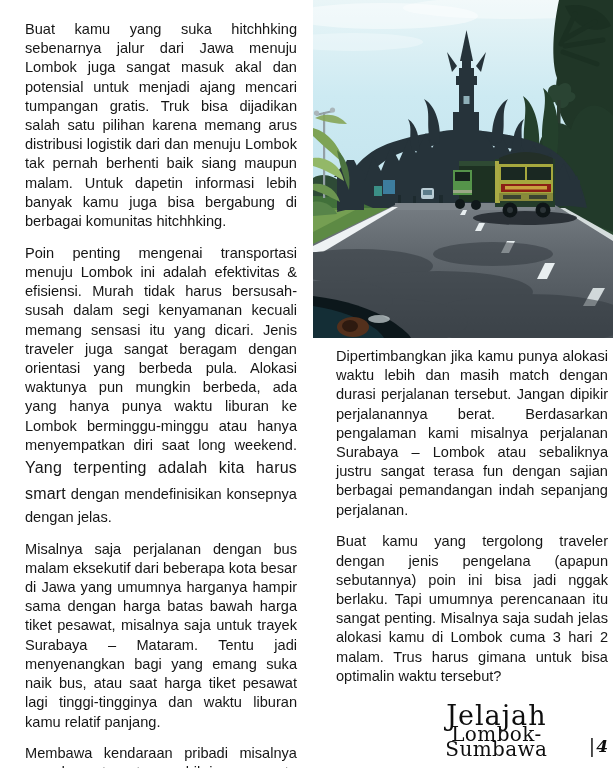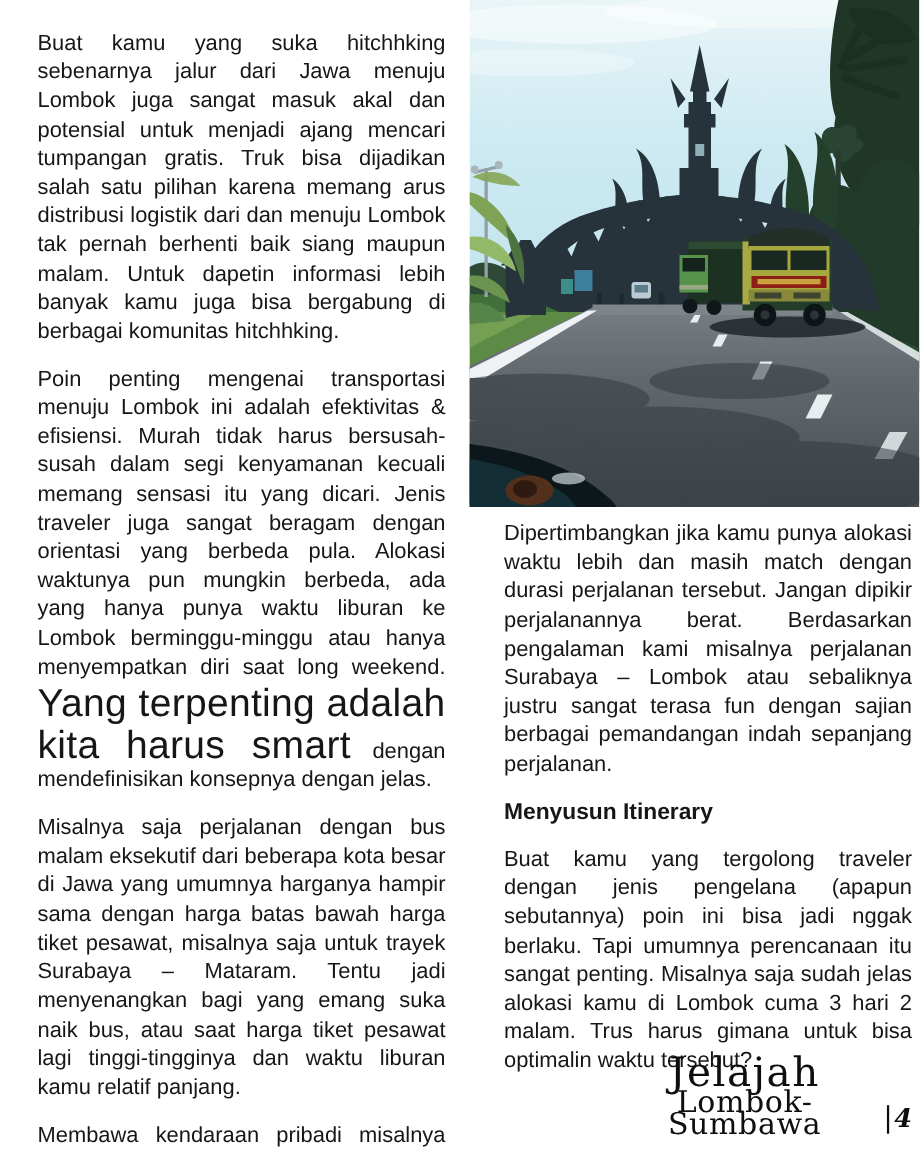--- a/index.html
+++ b/index.html
@@ -5,21 +5,21 @@
   html,body{margin:0;padding:0;}
   body{
     width:613px;height:768px;background:#ffffff;position:relative;overflow:hidden;
     font-family:"Liberation Sans", sans-serif;color:#161616;
   }
   .col{position:absolute;text-align:justify;font-size:14.6px;line-height:19.2px;}
   .col p{margin:0 0 12.5px 0;}
   #left-col{left:25px;top:20px;width:272px;}
   #right-col{left:336px;top:347px;width:272px;}
   .it{}
-  .big{font-size:26px;line-height:26.5px;letter-spacing:0.2px;}
+  .big{font-size:16px;line-height:26.5px;letter-spacing:0.2px;}
   .heading{font-weight:bold;font-size:15.2px;text-align:left;margin:2px 0 9px 0;}
   #photo{position:absolute;left:313px;top:0;width:300px;height:338px;}
   #photo svg{display:block;}
   #footer{
     position:absolute;left:408px;top:704px;width:200px;height:56px;
     display:flex;align-items:flex-end;justify-content:flex-end;
     font-family:"DejaVu Serif", serif;color:#0e0e0e;
   }
   .brand{text-align:center;line-height:0.76;padding-bottom:3px;}
   .brand-line1{font-size:27px;letter-spacing:1px;}
@@ -198,21 +198,20 @@
         <path d="M0,306 C26,310 48,318 64,330 C68,334 70,336 71,338 L0,338 Z" fill="#16333b" opacity="0.85"></path>
         <ellipse cx="40" cy="327" rx="16" ry="10" fill="#53301c"></ellipse>
         <ellipse cx="37" cy="326" rx="8" ry="6" fill="#2e1a10"></ellipse>
         <ellipse cx="66" cy="319" rx="11" ry="4" fill="#cfd8da" opacity="0.7"></ellipse>
       </g>
     </svg>
   </div>
 
   <div id="right-col" class="col">
     <p><span>Dipertimbangkan jika kamu punya alokasi waktu lebih dan masih </span><span class="it">match</span><span> dengan durasi perjalanan tersebut. Jangan dipikir perjalanannya berat. Berdasarkan pengalaman kami misalnya perjalanan Surabaya – Lombok atau sebaliknya justru sangat terasa </span><span class="it">fun</span><span> dengan sajian berbagai pemandangan indah sepanjang perjalanan.</span></p>
-    <p class="heading">Menyusun Itinerary</p>
     <p><span>Buat kamu yang tergolong </span><span class="it">traveler</span><span> dengan jenis pengelana (apapun sebutannya) poin ini bisa jadi nggak berlaku. Tapi umumnya perencanaan itu sangat penting. Misalnya saja sudah jelas alokasi kamu di Lombok cuma 3 hari 2 malam. </span><span class="it">Trus</span><span> harus </span><span class="it">gimana</span><span> untuk bisa optimalin waktu tersebut?</span></p>
   </div>
 
   <div id="footer">
     <div class="brand">
       <div class="brand-line1">Jelajah</div>
       <div class="brand-line2">Lombok-Sumbawa</div>
     </div>
     <div class="pageno-wrap">
       <span class="pageno-bar">|</span>

